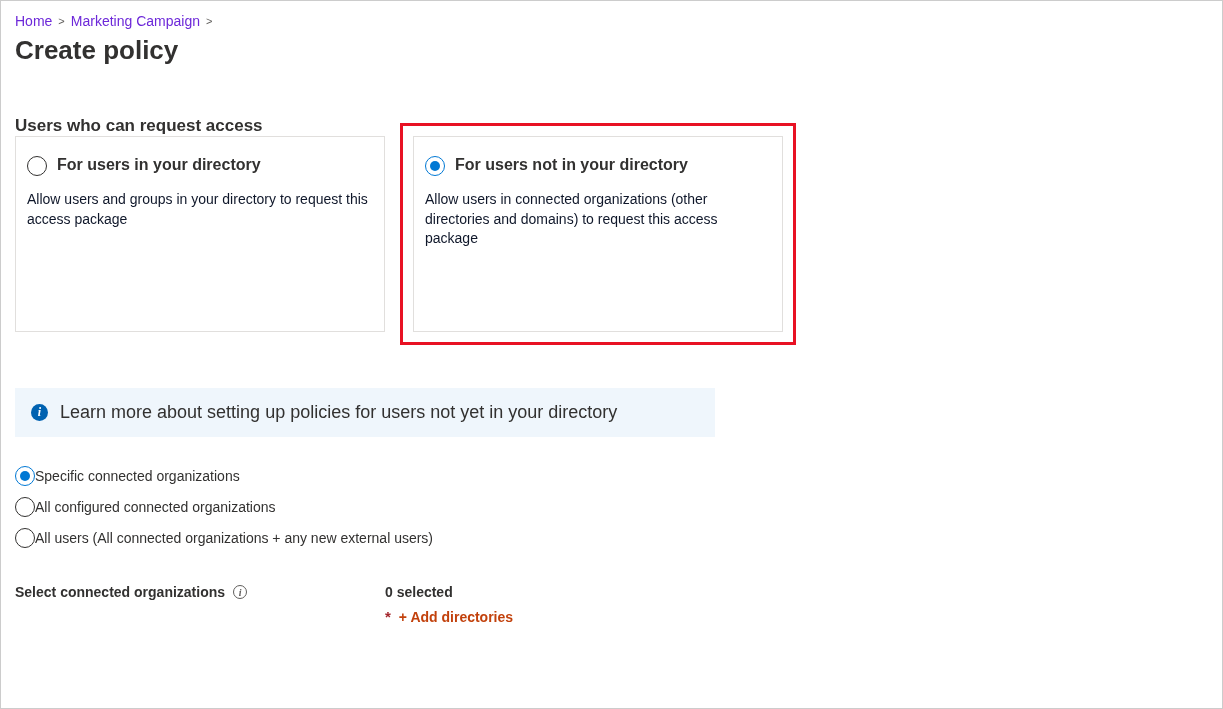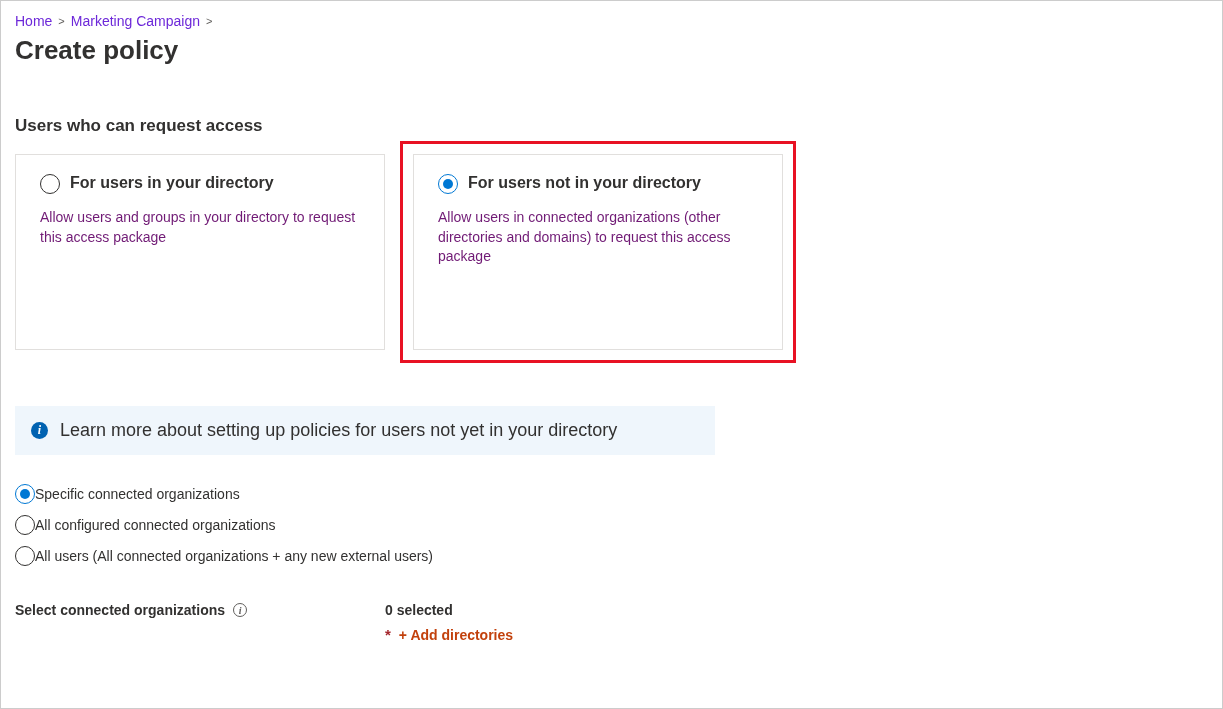--- a/index.html
+++ b/index.html
@@ -33,30 +33,29 @@
       font-size: 11px;
     }
     .page-title {
       font-size: 26px;
       font-weight: 600;
       margin-bottom: 50px;
     }
     .section-heading {
       font-size: 17px;
       font-weight: 600;
-      margin-bottom: 18px;
     }
     .cards-row {
       display: flex;
       gap: 28px;
       margin-bottom: 56px;
     }
     .card {
       border: 1px solid #e1dfdd;
-      padding: 18px 24px;
+      padding: 18px 11px;
       width: 370px;
       height: 196px;
       cursor: pointer;
     }
     .card.highlight-wrap {
       position: relative;
     }
     .highlight-border {
       position: absolute;
       top: -14px;
@@ -96,21 +95,21 @@
     .radio-outer.selected .radio-inner {
       display: block;
     }
     .card-title {
       font-size: 16px;
       font-weight: 700;
       line-height: 1.3;
     }
     .card-desc {
       font-size: 14px;
-      color: #701a75;
+      color: #0f172a;
       line-height: 1.4;
     }
     .info-bar {
       background: #eff6fc;
       padding: 14px 16px;
       display: flex;
       align-items: center;
       gap: 12px;
       width: 700px;
       margin-bottom: 28px;

